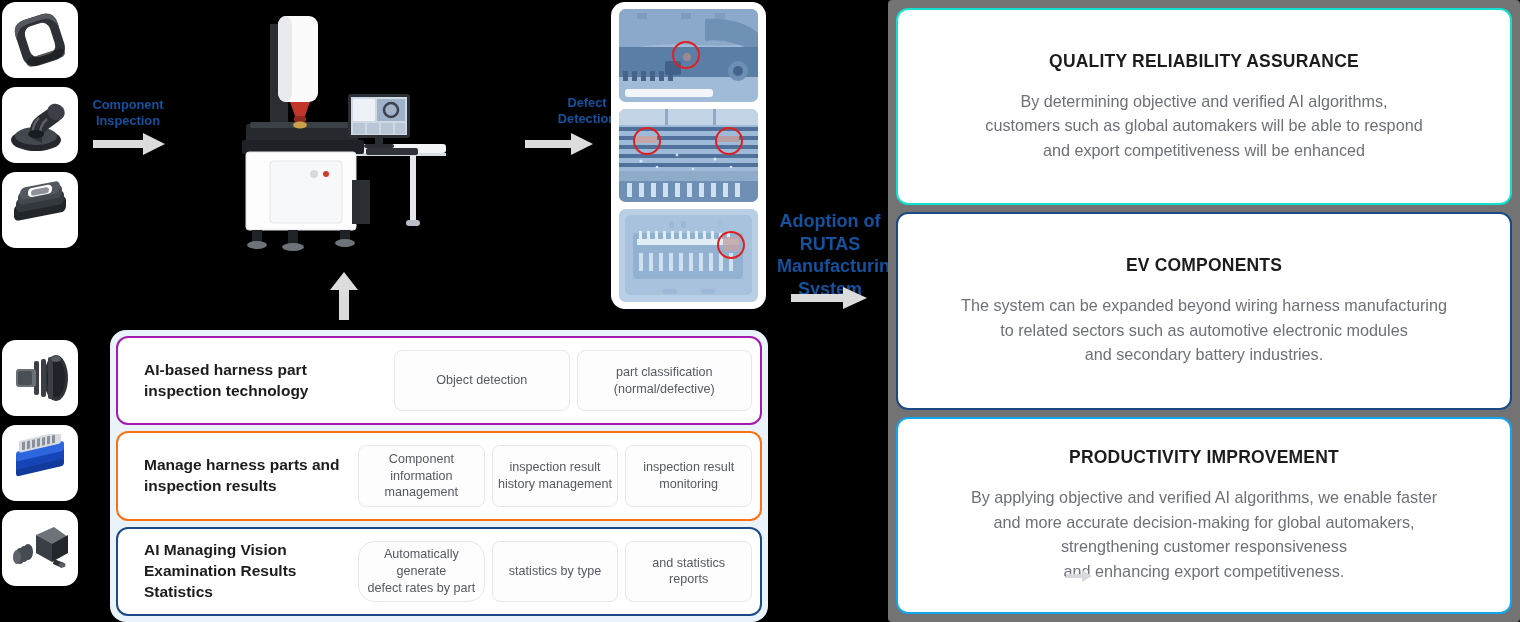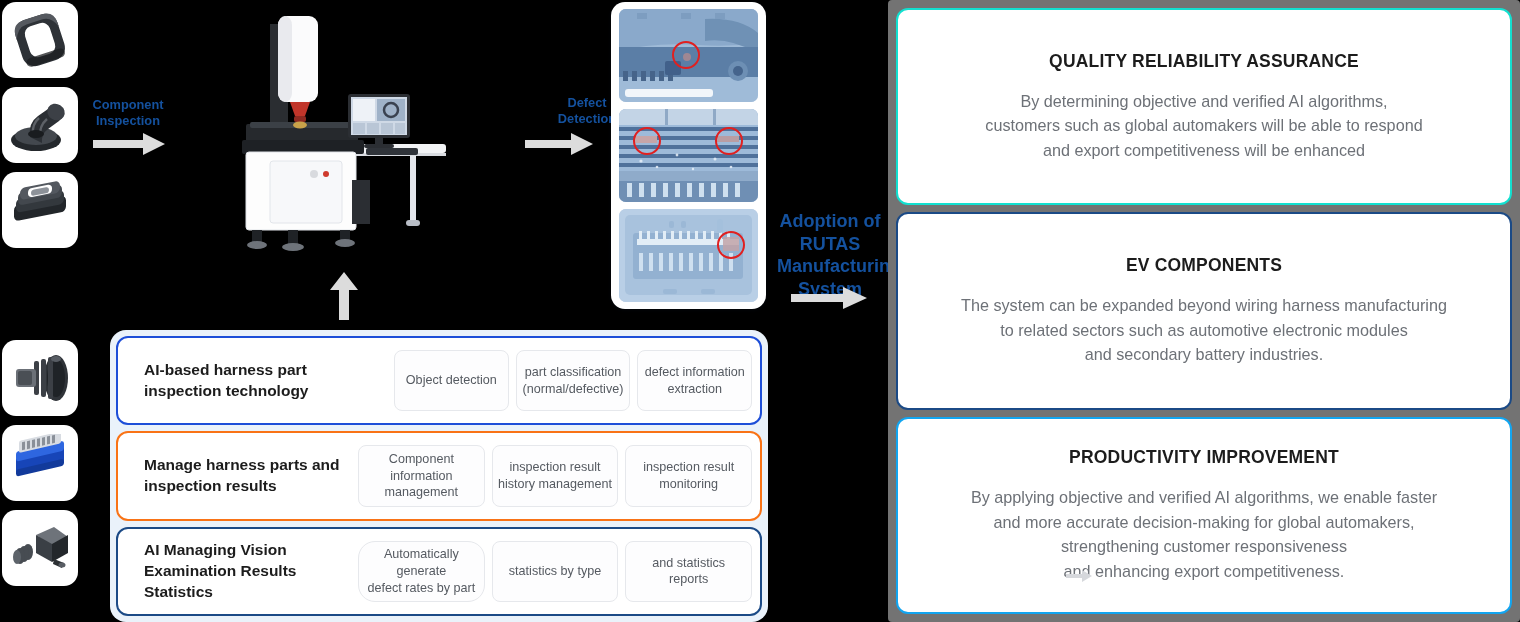--- a/index.html
+++ b/index.html
@@ -54,21 +54,21 @@
   #feature-panel {
     position: absolute; left: 110px; top: 330px;
     width: 658px; height: 292px;
     background: #eaf2fa; border-radius: 16px;
     padding: 6px; display: flex; flex-direction: column; gap: 6px;
   }
   .feature-row {
     flex: 1; background: #ffffff; border-radius: 12px;
     display: flex; align-items: center; padding: 6px 8px 6px 26px;
   }
-  .feature-row.cyan  { border: 2px solid #1d4ed8; gap: 36px; }
+  .feature-row.cyan  { border: 2px solid #a21caf; gap: 36px; }
   .feature-row.blue  { border: 2px solid #f97316; }
   .feature-row.navy  { border: 2px solid #1b4a86; justify-content: space-between; }
   .feature-title {
     width: 214px; flex: none;
     font-size: 15.5px; font-weight: bold; color: #1c1c1c; line-height: 1.34;
   }
   .feature-chips { display: flex; gap: 7px; flex: 1; height: 100%; padding: 6px 0; }
   .chip {
     flex: 1; border: 1px solid #e6e8ec; border-radius: 8px;
     background: #fdfdfe;
@@ -399,22 +399,20 @@
 
   <div id="feature-panel">
 
     <div class="feature-row cyan">
       <div class="feature-title" style="white-space:pre-line;">AI-based harness part
 inspection technology</div>
       <div class="feature-chips">
         <div class="chip" style="white-space:pre-line;">Object detection</div>
         <div class="chip" style="white-space:pre-line;">part classification
 (normal/defective)</div>
-        <div class="chip" style="white-space:pre-line;">defect information
-extraction</div>
       </div>
     </div>
 
     <div class="feature-row blue">
       <div class="feature-title" style="white-space:pre-line;">Manage harness parts and
 inspection results</div>
       <div class="feature-chips">
         <div class="chip" style="white-space:pre-line;">Component
 information
 management</div>

